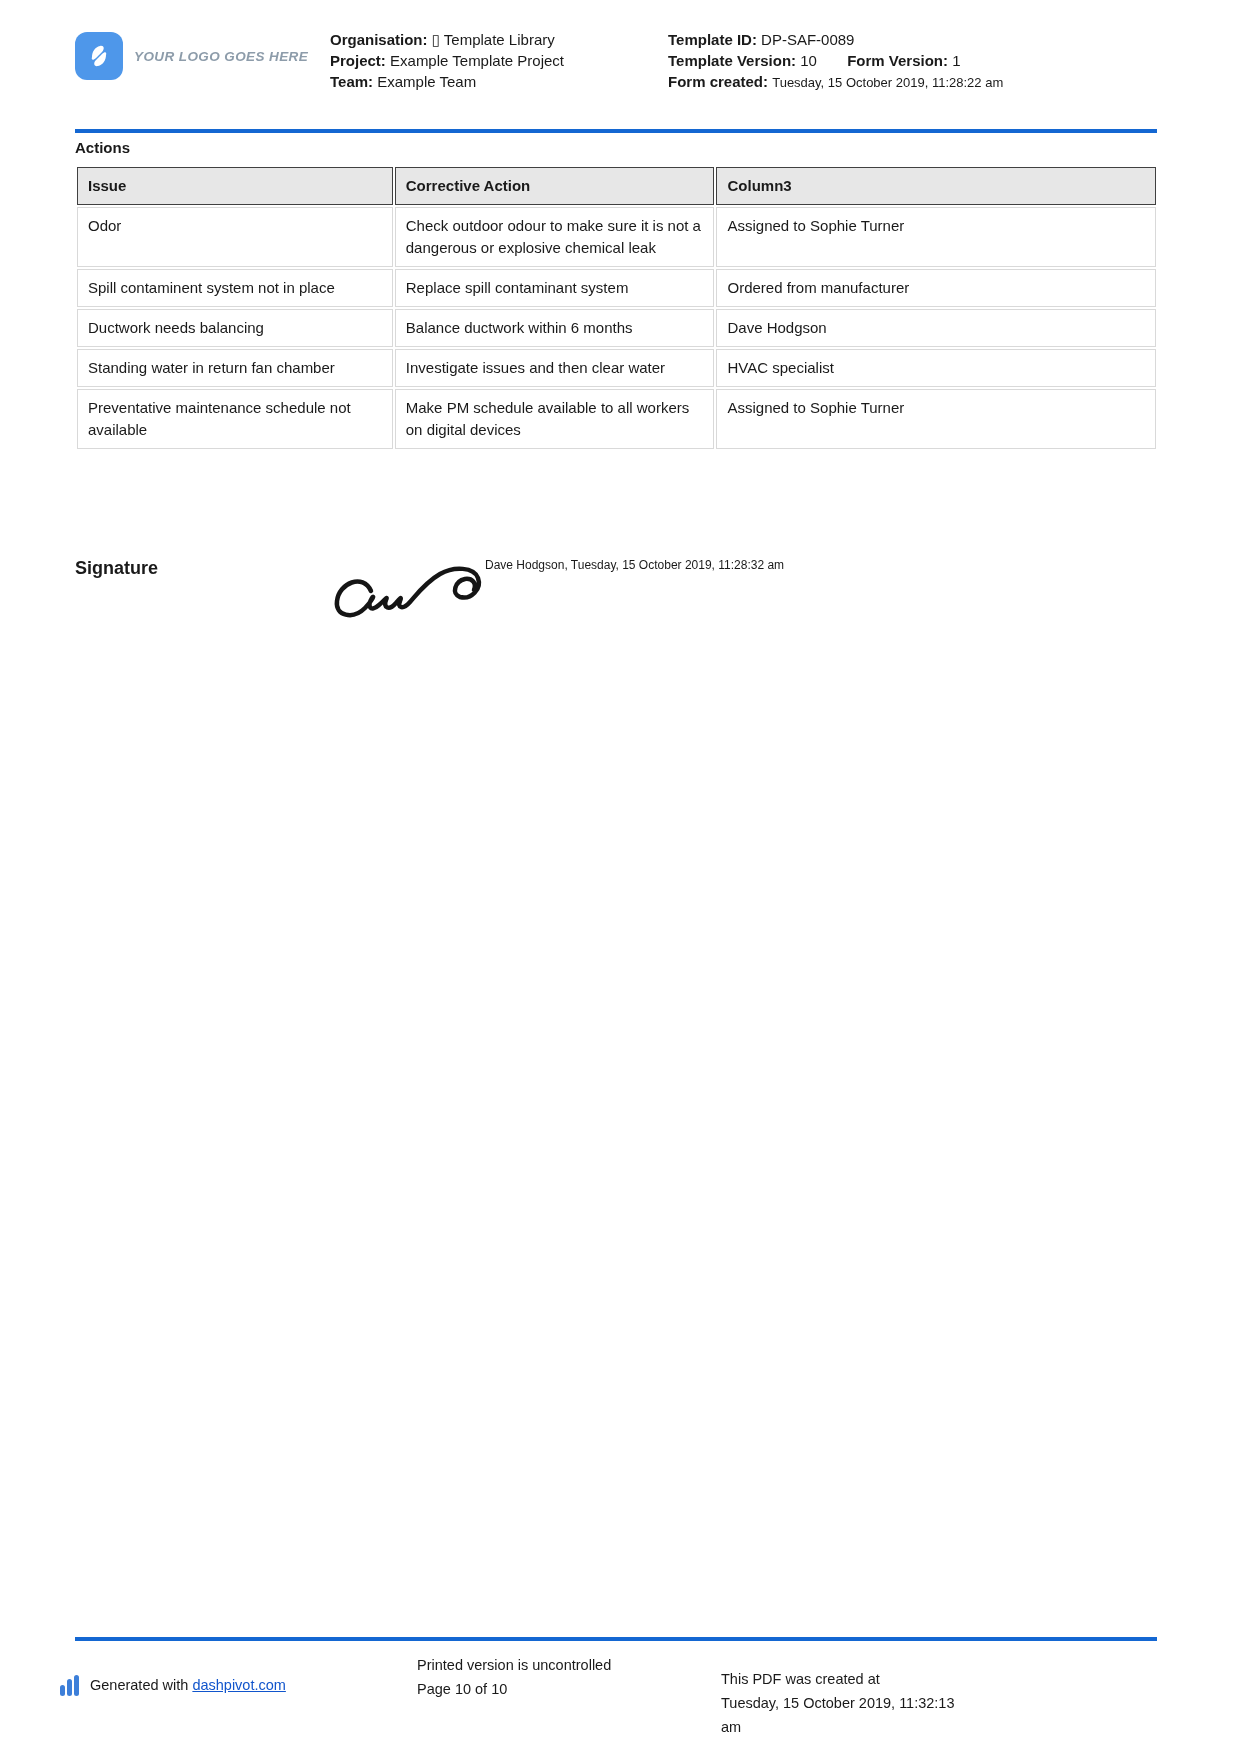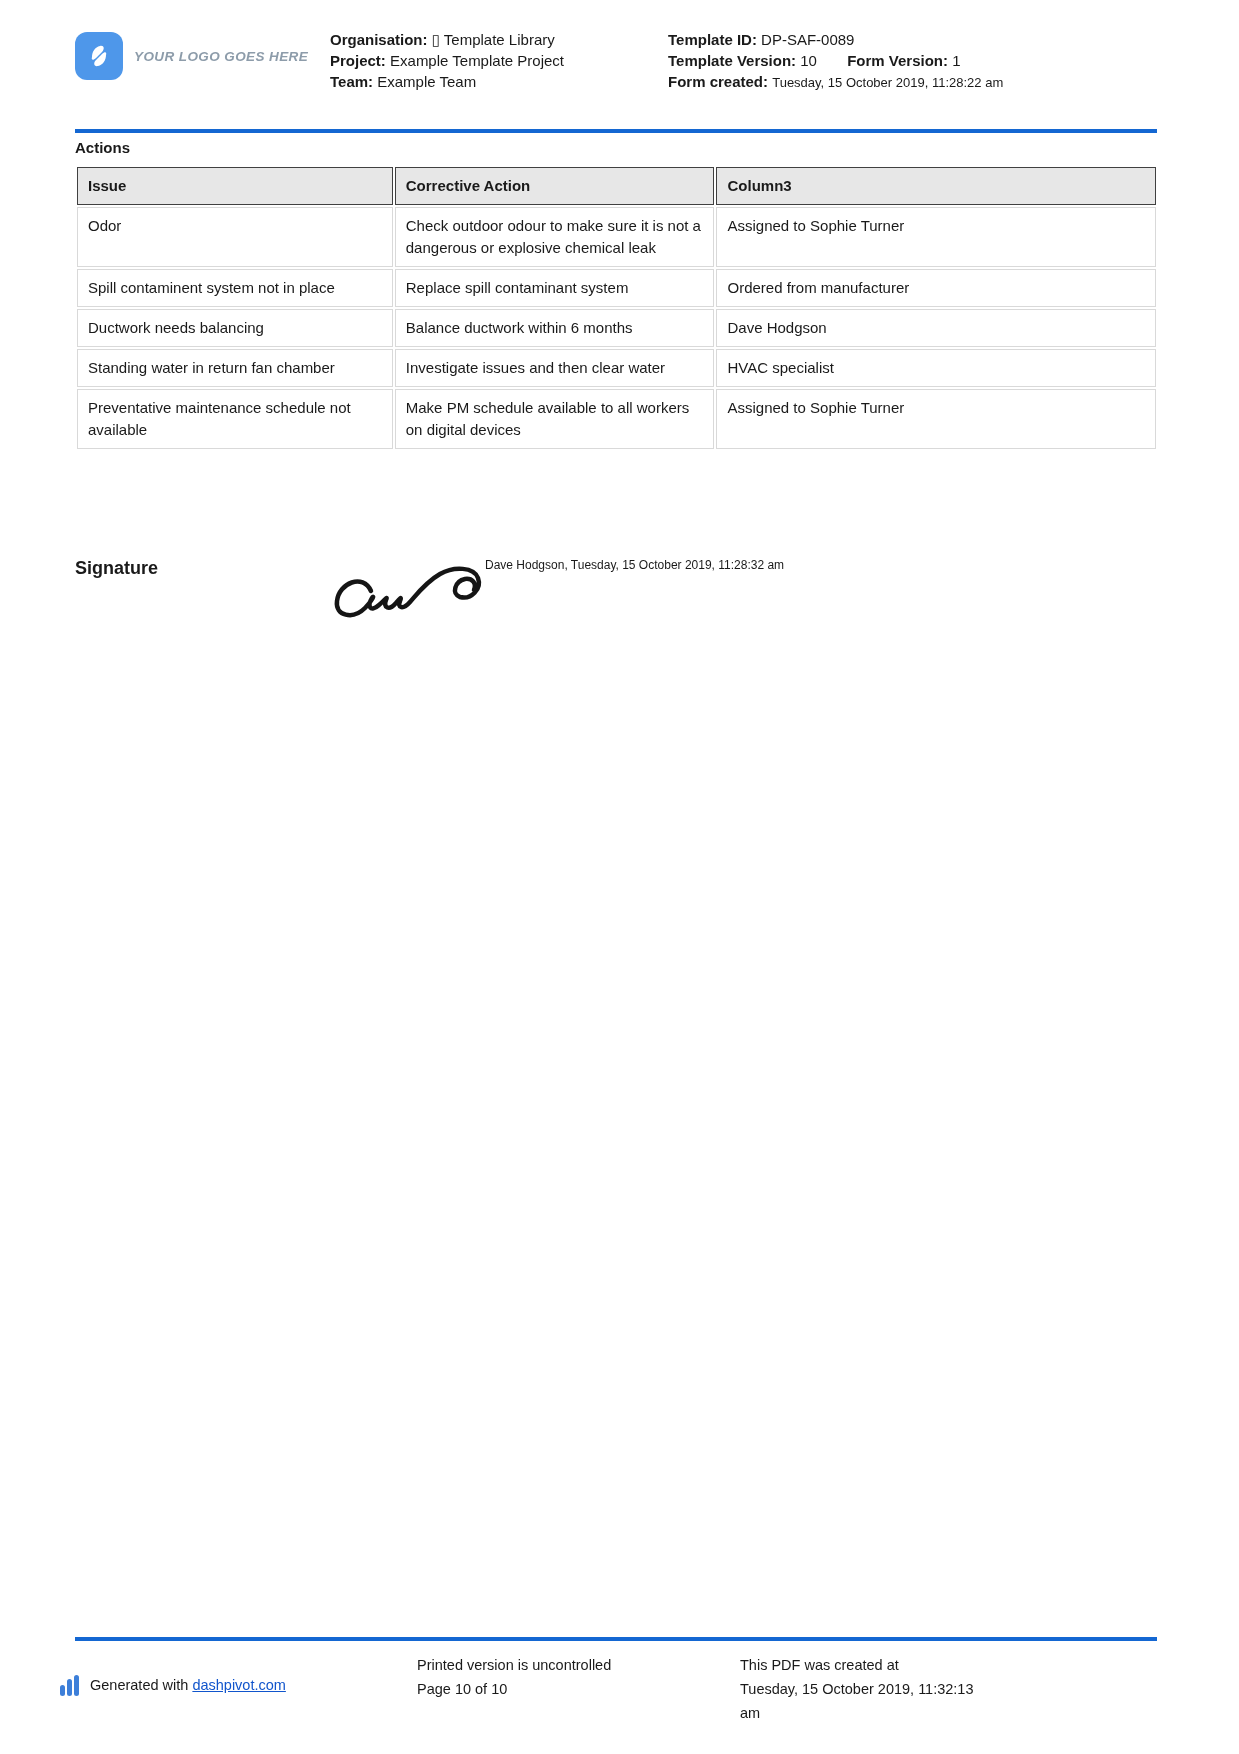--- a/index.html
+++ b/index.html
@@ -54,21 +54,21 @@
   .sig-wrap { position:absolute; left:75px; top:545px; width:1083px; height:85px; }
   .sig-label { position:absolute; left:0; top:13px; font-size:18px; font-weight:bold; }
   .sig-svg { position:absolute; left:252px; top:0; }
   .sig-text { position:absolute; left:410px; top:13px; font-size:12px; }
 
   
   .footer-row { position:absolute; top:1653px; left:0; width:100%; font-size:14.5px; line-height:24px; }
   .f-col1 { position:absolute; left:60px; display:flex; align-items:center;margin-top:19px; }
   .f-icon { margin-right:8px; margin-top:2px; }
   .f-col2 { position:absolute; left:417px; }
-  .f-col3 { position:absolute; left:740px; width:300px; }
+  .f-col3 { position:absolute; left:721px; width:300px;margin-top:14px; }
   a.f-link { color:#1155cc; text-decoration:underline; }
 </style>
 </head>
 <body>
 
 <div class="page">
 
   <div class="logo-wrap">
     <div class="logo-square">
       <svg width="30" height="30" viewBox="0 0 30 30" aria-hidden="true">

